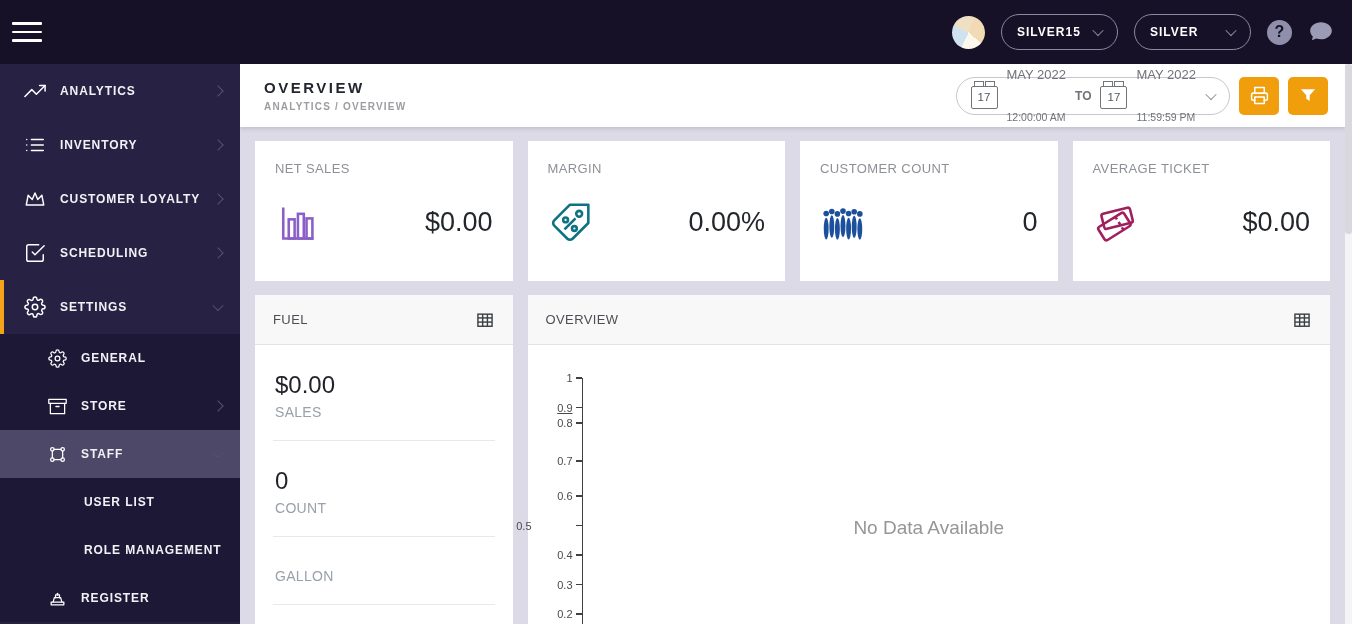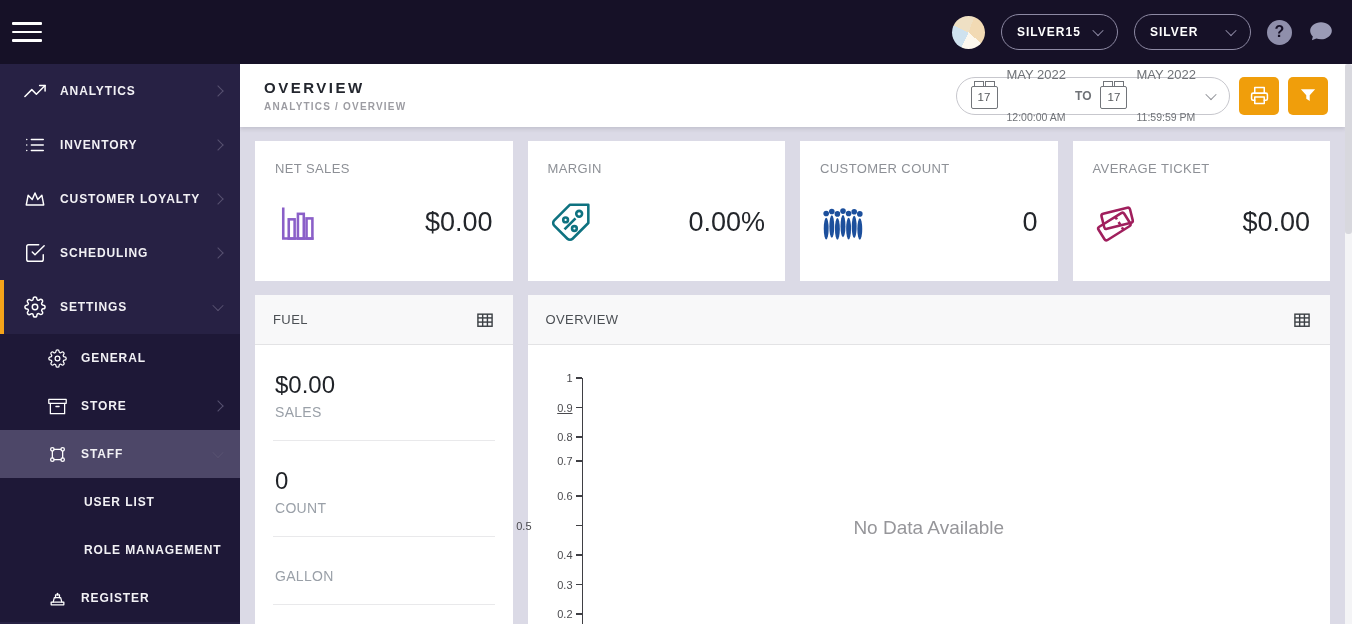--- a/index.html
+++ b/index.html
@@ -406,21 +406,21 @@
           <div class="axis-line"></div>
           <div id="y-axis">
               <div class="ytick" style="top: 0px;">
                 <span>1</span>
                 <span class="ymark"></span>
               </div>
               <div class="ytick" style="top: 29.5px; text-decoration: underline;">
                 <span>0.9</span>
                 <span class="ymark"></span>
               </div>
-              <div class="ytick" style="top: 59px;">
+              <div class="ytick" style="top: 45px;">
                 <span>0.8</span>
                 <span class="ymark"></span>
               </div>
               <div class="ytick" style="top: 83px;">
                 <span>0.7</span>
                 <span class="ymark"></span>
               </div>
               <div class="ytick" style="top: 118px;">
                 <span>0.6</span>
                 <span class="ymark"></span>

